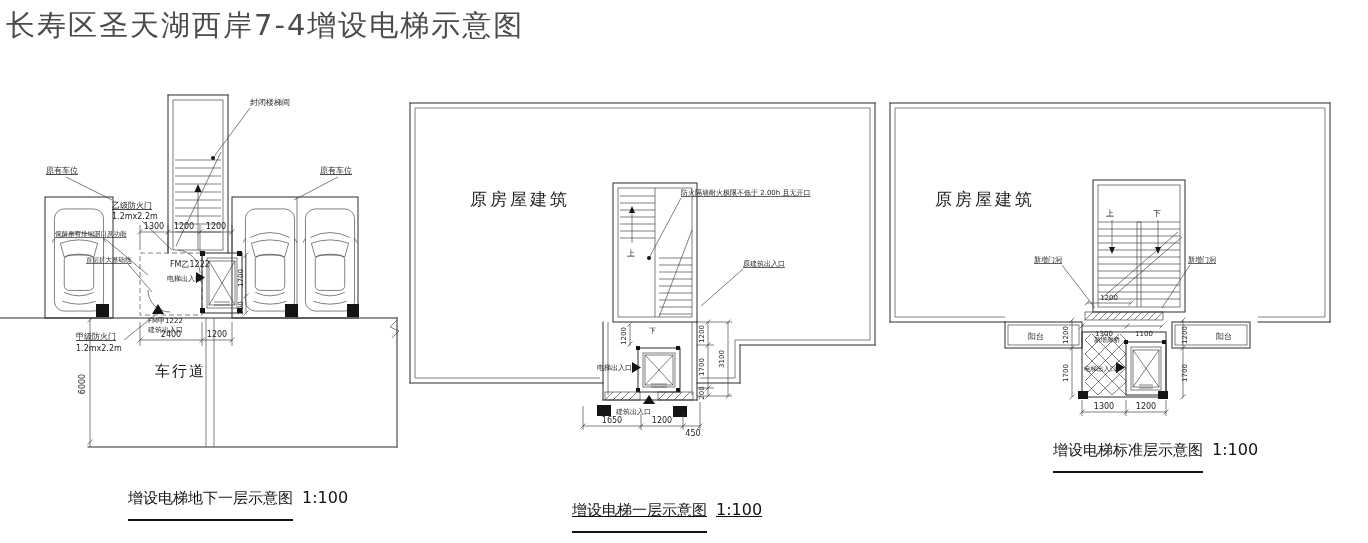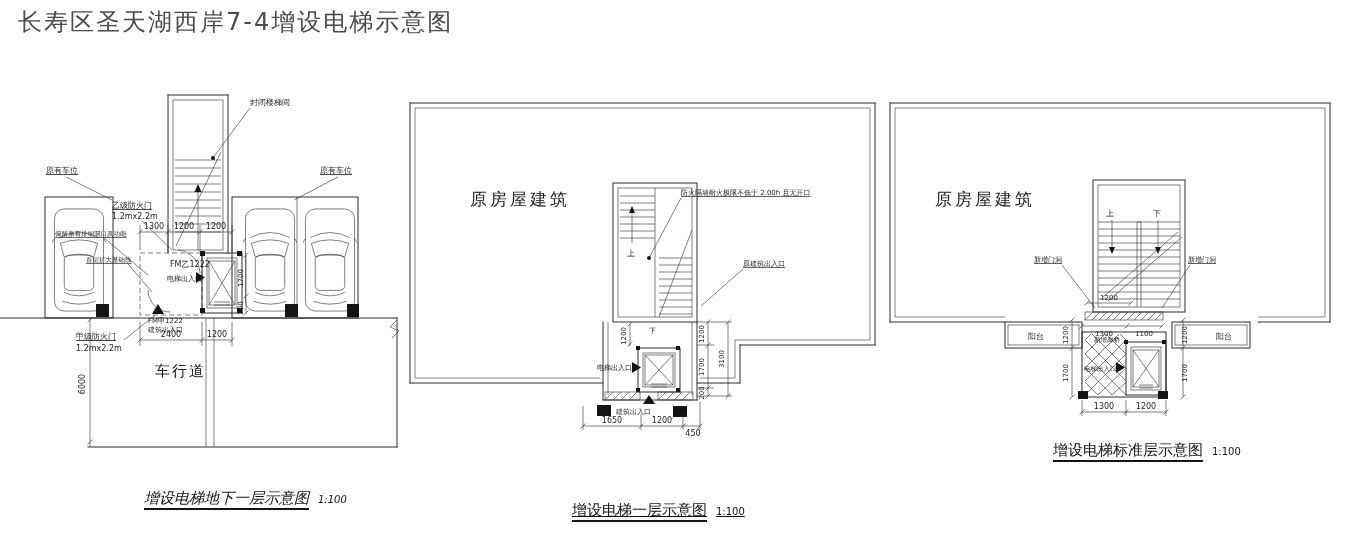--- a/index.html
+++ b/index.html
@@ -1,22 +1,22 @@
 <!DOCTYPE html>
 <html><head>
 <meta charset="utf-8">
 <style>
   html,body{margin:0;padding:0;background:#fff;}
   body{width:1368px;height:543px;position:relative;overflow:hidden;
        font-family:"DejaVu Sans",sans-serif;}
-  .title{position:absolute;left:18px;top:6px;font-size:24px;font-weight:400;
+  .title{position:absolute;left:6px;top:6px;font-size:29px;font-weight:400;
          color:#4b4b4b;letter-spacing:2px;white-space:nowrap;}
   .caption{position:absolute;white-space:nowrap;color:#111;}
-  .caption .cap{font-size:15px;border-bottom:2px solid #151515;padding-bottom:1px;}
-  .caption .scale{font-size:10px;margin-left:9px;}
+  .caption .cap{font-size:15px;border-bottom:2px solid #151515;padding-bottom:12px;}
+  .caption .scale{font-size:16px;margin-left:9px;}
   svg{position:absolute;left:0;top:0;}
   .s{stroke:#2d2d2d;stroke-width:1;fill:none;stroke-linecap:square;}
   .f{stroke:#3a3a3a;stroke-width:.65;fill:none;}
   .d{stroke-dasharray:5 3;}
   .blk{fill:#141414;stroke:none;}
   text{fill:#1c1c1c;font-family:"DejaVu Sans",sans-serif;}
   .dim{font-size:8px;text-anchor:middle;}
   .dim7{font-size:7px;text-anchor:middle;}
   .lbl{font-size:8px;}
   .lbl7{font-size:7px;}
@@ -260,21 +260,21 @@
     <text class="dim7" x="1187" y="335" transform="rotate(-90 1187 335)">1200</text>
     <text class="dim7" x="1187" y="373" transform="rotate(-90 1187 373)">1700</text>
 
     <path class="f" d="M1082,412 H1166 M1082,400 V416 M1126,400 V416 M1166,400 V416"></path>
     <path class="f" d="M1079.5,414.5 l5,-5 M1123.5,414.5 l5,-5 M1163.5,414.5 l5,-5"></path>
     <text class="dim" x="1104" y="409">1300</text>
     <text class="dim" x="1146" y="409">1200</text>
   </g>
 </svg>
 
-<div class="caption" style="left:144px;top:488px;font-style:italic;">
+<div class="caption" style="left:128px;top:488px;">
   <span class="cap">增设电梯地下一层示意图</span><span class="scale">1:100</span>
 </div>
 <div class="caption" style="left:572px;top:500px;text-decoration:underline;">
   <span class="cap">增设电梯一层示意图</span><span class="scale">1:100</span>
 </div>
 <div class="caption" style="left:1053px;top:440px;">
   <span class="cap">增设电梯标准层示意图</span><span class="scale">1:100</span>
 </div>
 
 </body></html>

